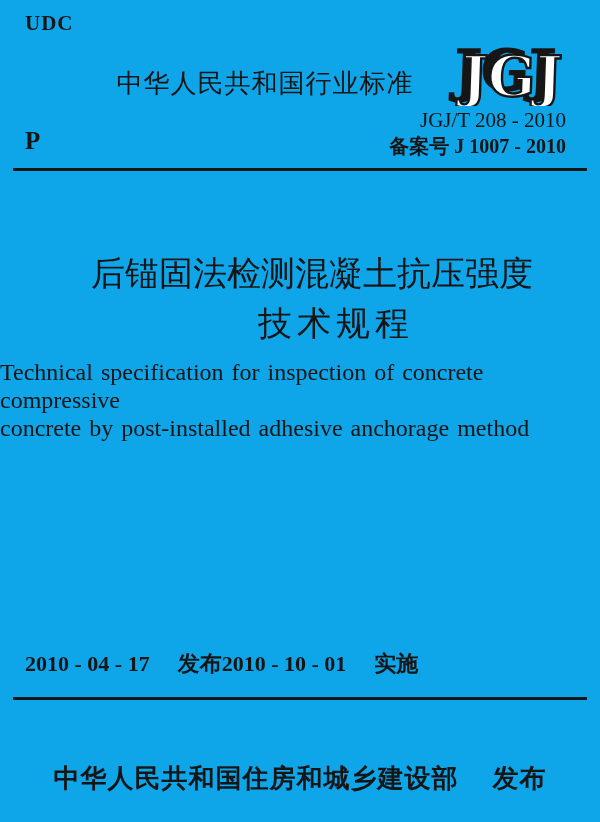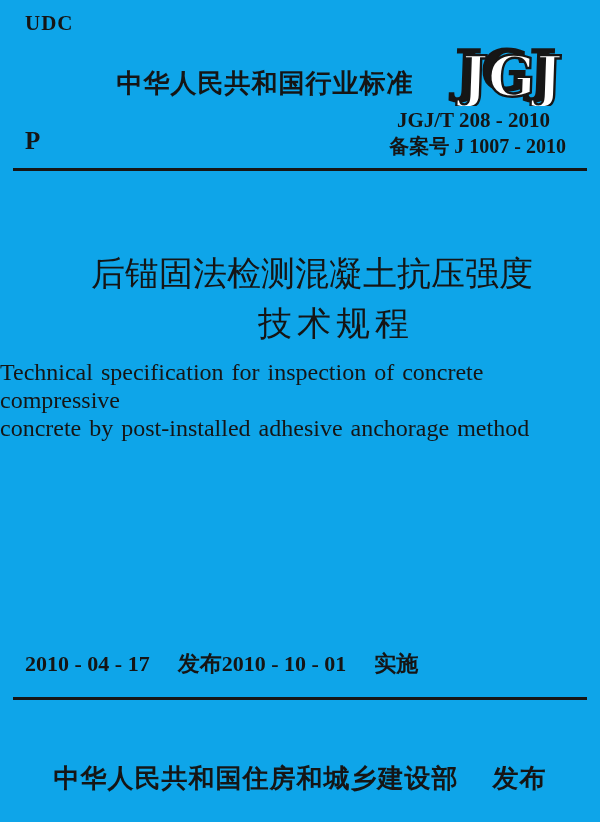--- a/index.html
+++ b/index.html
@@ -15,30 +15,30 @@
   }
 
   .udc {
     position: absolute; left: 25px; top: 11px;
     font-size: 21px; font-weight: bold; letter-spacing: 1px;
   }
   .std-type {
     position: absolute; left: 100px; top: 66px; width: 330px;
     text-align: center;
     font-family: "Liberation Sans", "DejaVu Sans", sans-serif;
-    font-weight: bold; font-size: 26px; letter-spacing: 1px;
+    font-weight: normal; font-size: 26px; letter-spacing: 1px;
     white-space: nowrap;
   }
   .logo {
     position: absolute; left: 447px; top: 32px;
     width: 138px; height: 74px;
   }
   .std-no {
-    position: absolute; right: 50px; top: 108px;
-    font-size: 21px; font-weight: bold; text-align: right;
+    position: absolute; right: 34px; top: 108px;
+    font-size: 21px; font-weight: normal; text-align: right;
     white-space: nowrap;
   }
   .record-no {
     position: absolute; right: 34px; top: 133px;
     font-size: 20px; font-weight: bold; text-align: right;
     white-space: nowrap;
   }
   .class-code {
     position: absolute; left: 25px; top: 127px;
     font-size: 25px; font-weight: bold;

